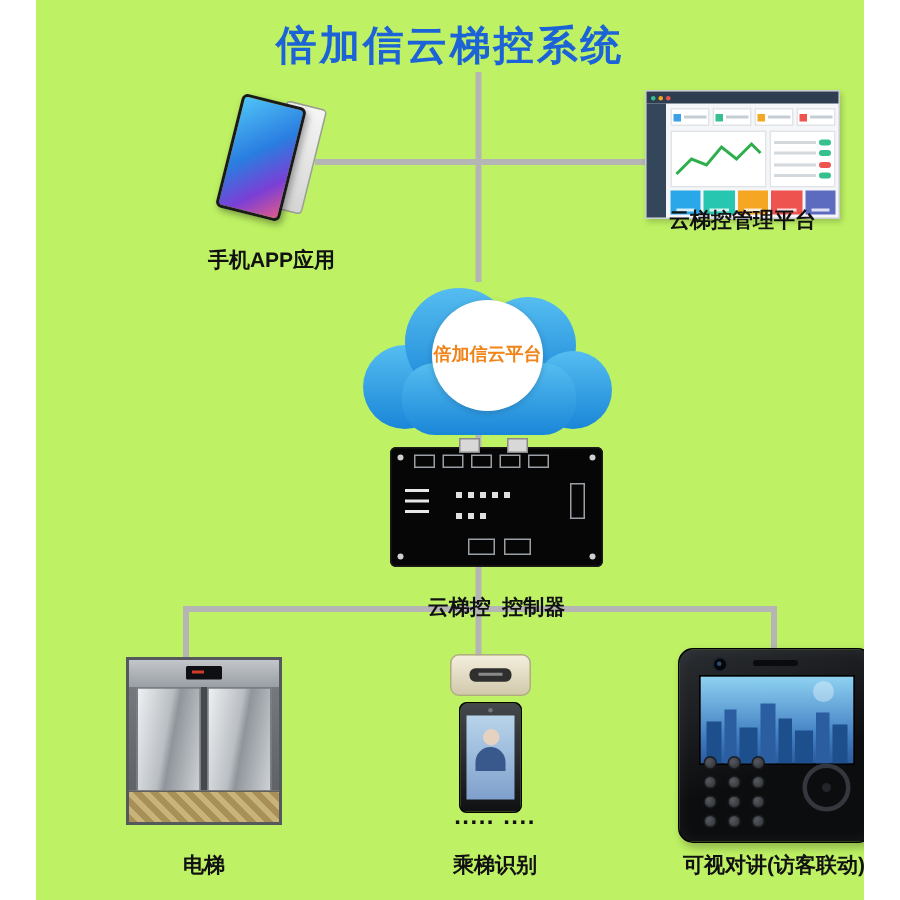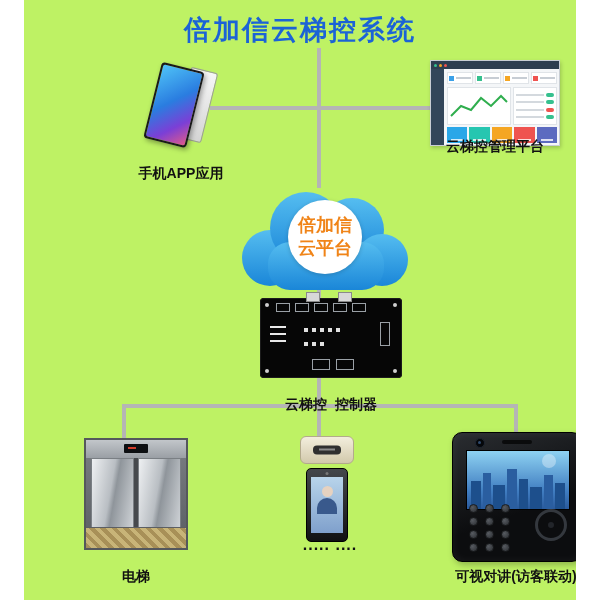--- a/index.html
+++ b/index.html
@@ -65,22 +65,22 @@
   .pg{background:#35c08e;} .pr{background:#ef5350;}
   .dash-tiles{position:absolute;bottom:2px;left:16px;right:2px;height:16px;display:flex;gap:2px;}
   .tile{flex:1;display:flex;align-items:flex-end;justify-content:center;padding-bottom:2px;}
   .tile b{width:60%;height:2px;background:rgba(255,255,255,.8);display:block;}
   .t1{background:#2aa7e8;} .t2{background:#26c6b0;} .t3{background:#f5a623;} .t4{background:#ef5350;} .t5{background:#5c6bc0;}
 
   
   .cloud{position:absolute;left:208px;top:180px;width:184px;height:112px;z-index:3;}
   .cloud-badge{position:absolute;left:56px;top:20px;width:74px;height:74px;border-radius:50%;
                background:#ffffff;box-shadow:0 1px 4px rgba(0,0,0,.18);display:flex;
-               flex-direction:column;align-items:center;justify-content:center;
-               color:#f08418;font-weight:bold;font-size:18px;line-height:1.3;z-index:4;}
+               flex-direction:row;align-items:center;justify-content:center;
+               color:#f08418;font-weight:bold;font-size:12px;line-height:1.3;z-index:4;}
 
   
   .board{position:absolute;left:236px;top:298px;width:142px;height:80px;background:#060606;
          border-radius:4px;z-index:3;box-shadow:0 0 0 1px #1c1c1c inset;}
   .screw{position:absolute;width:4px;height:4px;border-radius:50%;background:#cfcfcf;}
   .s1{left:5px;top:5px;} .s2{right:5px;top:5px;} .s3{left:5px;bottom:5px;} .s4{right:5px;bottom:5px;}
   .b-raise{position:absolute;top:-6px;width:12px;height:8px;background:#d8d8d8;border:1px solid #8a8a8a;}
   .br1{left:46px;} .br2{left:78px;}
   .b-conn-row{position:absolute;top:5px;left:16px;display:flex;gap:5px;}
   .b-conn-row i{width:12px;height:7px;border:1px solid #9aa0a6;display:block;}
@@ -313,20 +313,21 @@
       </div>
   </div>
   <div class="terminal">
     <i class="term-cam"></i>
     <div class="term-screen">
       <div class="person-head"></div>
       <div class="person-body"></div>
     </div>
   </div>
   <div class="mid-dots">..... ....</div>
+  <div class="label mid-label">乘梯识别</div>
 
   <div class="intercom">
     <div class="ic-lens">
         <i></i>
       </div>
     <div class="ic-speaker"></div>
     <svg class="ic-screen" width="102" height="58" viewBox="0 0 102 58">
       <defs>
         <linearGradient id="skyGrad" x1="0" y1="0" x2="0" y2="1">
           <stop offset="0" stop-color="#8ed2f2"></stop>

